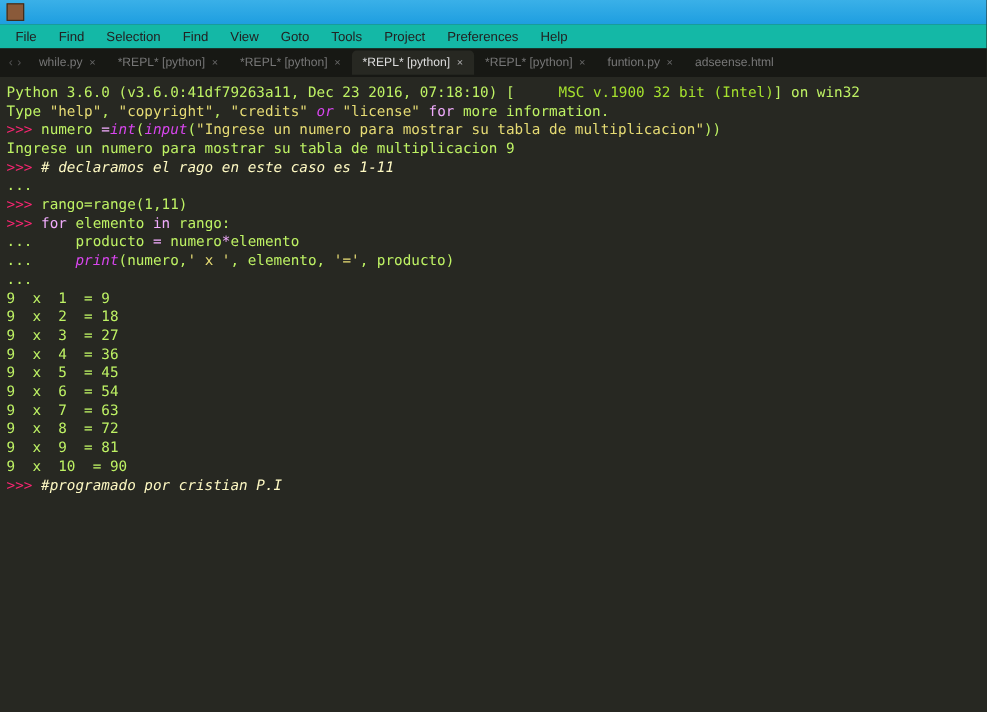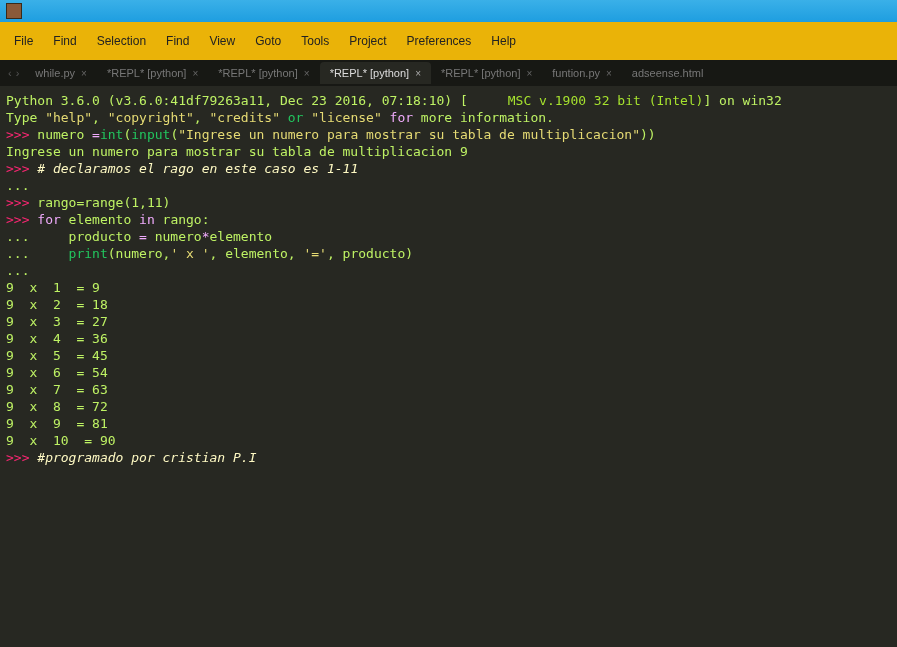--- a/index.html
+++ b/index.html
@@ -29,22 +29,22 @@
     border: 1px solid #3a2a1a;
     display: inline-block;
   }
   .titlebar-text {
     position: absolute;
     left: 50%;
     transform: translateX(-50%);
     white-space: nowrap;
   }
   .menubar {
-    height: 38px;
-    background: #eab308;
+    height: 22px;
+    background: #14b8a6;
     display: flex;
     align-items: center;
     font-family: "Segoe UI", Tahoma, sans-serif;
     font-size: 12px;
     color: #222;
     padding-left: 4px;
     gap: 0;
   }
   .menubar span {
     padding: 3px 10px;
@@ -88,21 +88,21 @@
   .tab.active .tab-close { color: #aaa; }
   .editor {
     padding: 6px 6px;
     font-size: 13px;
     line-height: 17px;
     white-space: pre;
     font-family: Consolas, monospace;
   }
   .c-white  { color: #bef264; }
   .c-yellow { color: #e6db74; }
-  .c-cyan   { color: #22c55e; }
+  .c-cyan   { color: #d946ef; font-style: italic; }
   .c-green  { color: #a6e22e; padding-left: 40px; }
   .c-gray   { color: #fef9c3; font-style: italic; text-align: right; }
   .c-red    { color: #f0abfc; }
   .prompt   { color: #f92672; }
 </style>
 </head>
 <body>
 
 <div class="titlebar">
   <span class="app-icon"></span>

